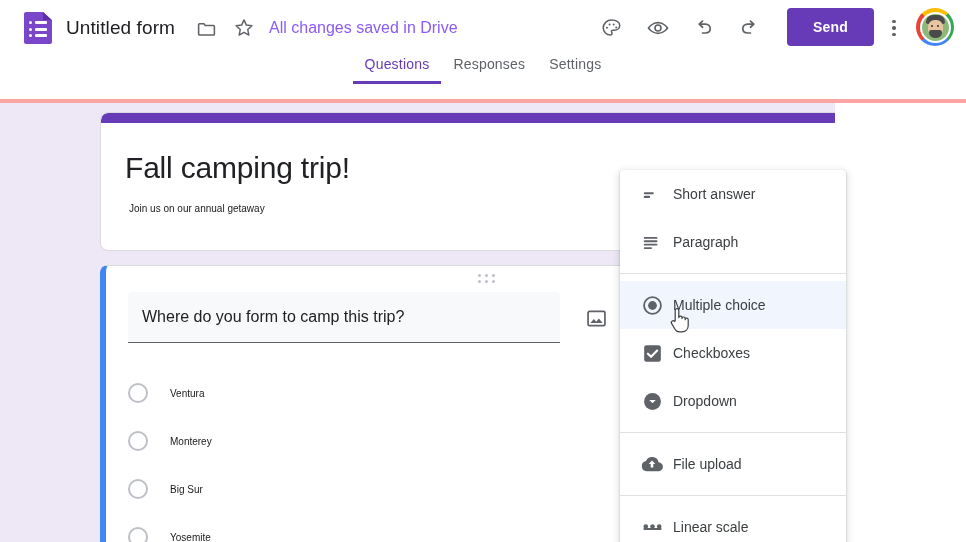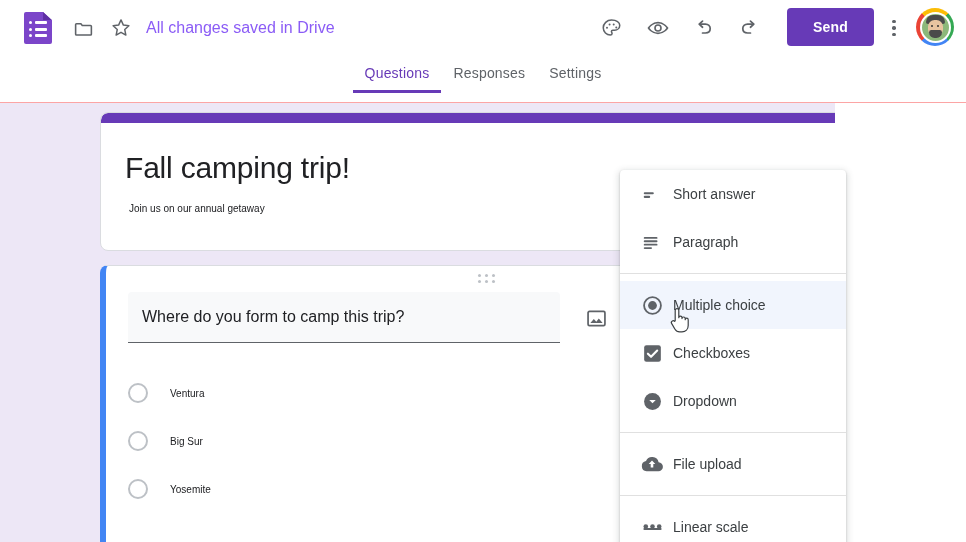--- a/index.html
+++ b/index.html
@@ -70,22 +70,22 @@
   .avatar-face { width: 27px; height: 27px; border-radius: 50%; background: #8CB87A; position: relative; overflow: hidden; }
   .af-hair { position:absolute; top:1px; left:4px; width:19px; height:9px; background:#4a4a4a; border-radius: 10px 10px 3px 3px; }
   .af-skin { position:absolute; top:6px; left:6px; width:15px; height:17px; background:#e8c4a0; border-radius: 7px 7px 8px 8px; }
   .af-eye { position:absolute; top:11px; width:2.4px; height:2.4px; background:#333; border-radius:50%; }
   .af-eye.l { left:9px; } .af-eye.r { left:15.5px; }
   .af-beard { position:absolute; top:16px; left:7px; width:13px; height:8px; background:#4a4a4a; border-radius: 3px 3px 7px 7px; }
 
   
   .tabbar {
     position: absolute; top: 56px; left: 0; width: 966px; height: 47px;
-    background: #fff; display: flex; align-items: center; justify-content: center;
-    border-bottom: 1px solid #fca5a5;
+    background: #fff; display: flex; align-items: flex-start; justify-content: center;
+    border-bottom: 4px solid #fca5a5;
   }
   .tab {
     font-size: 14px; color: #5f6368; padding: 0 12px 12px; cursor: pointer;
     position: relative; letter-spacing: .2px;
   }
   .tab.active { color: #673AB7; }
   .tab.active::after {
     content: ""; position: absolute; left: 0; right: 0; bottom: 0; height: 3px; background: #673AB7;
   }
 
@@ -189,20 +189,21 @@
             <i class="doc-dot"></i>
             <i class="doc-bar"></i>
           </div>
         <div class="doc-row">
             <i class="doc-dot"></i>
             <i class="doc-bar"></i>
           </div>
       </div>
     </div>
 
+    <div class="form-title">Untitled form</div>
 
     <div class="hdr-icon sm" style="margin-left:14px">
       <svg width="21" height="21" viewBox="0 0 24 24" fill="none" stroke="#5f6368" stroke-width="1.8">
         <path d="M3 7.5a1 1 0 011-1h5l1.6 2H20a1 1 0 011 1v9a1 1 0 01-1 1H4a1 1 0 01-1-1z"></path>
       </svg>
     </div>
 
     <div class="hdr-icon sm">
       <svg width="22" height="22" viewBox="0 0 24 24" fill="none" stroke="#5f6368" stroke-width="1.6" stroke-linejoin="round">
         <path d="M12 3.2l2.6 5.6 6 .7-4.5 4.2 1.2 6-5.3-3-5.3 3 1.2-6L3.4 9.5l6-.7z"></path>
@@ -302,20 +303,24 @@
         </div>
       </div>
 
       <div class="opt-list">
         <div class="opt-row">
           <div class="opt-circle"></div>
           <div class="opt-label">Ventura</div>
         </div>
         <div class="opt-row">
           <div class="opt-circle"></div>
+          <div class="opt-label">Monterey</div>
+        </div>
+        <div class="opt-row">
+          <div class="opt-circle"></div>
           <div class="opt-label">Big Sur</div>
         </div>
         <div class="opt-row">
           <div class="opt-circle"></div>
           <div class="opt-label">Yosemite</div>
         </div>
       </div>
     </div>
 
     <div class="right-toolbar">

